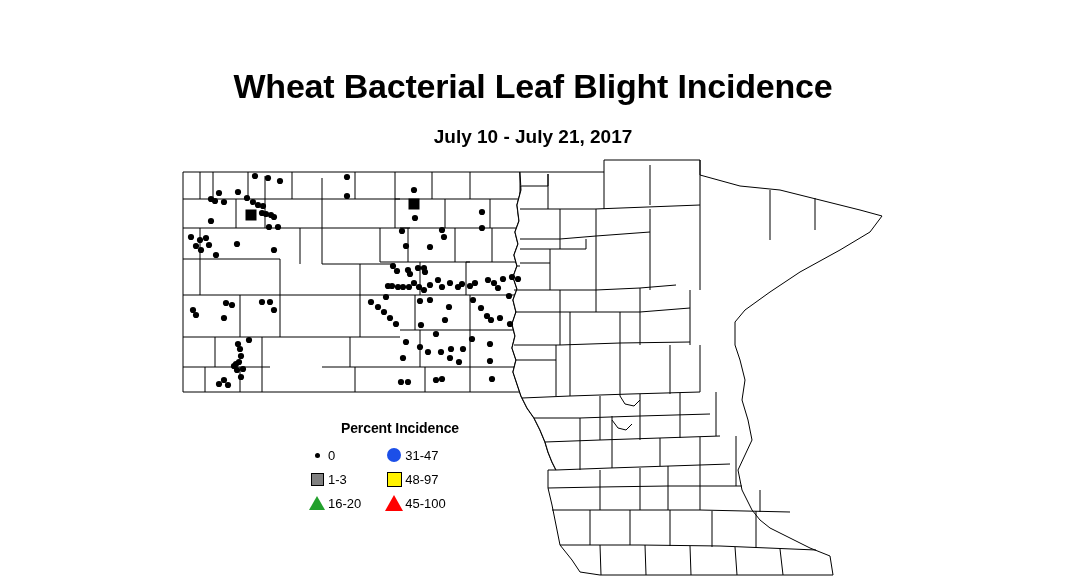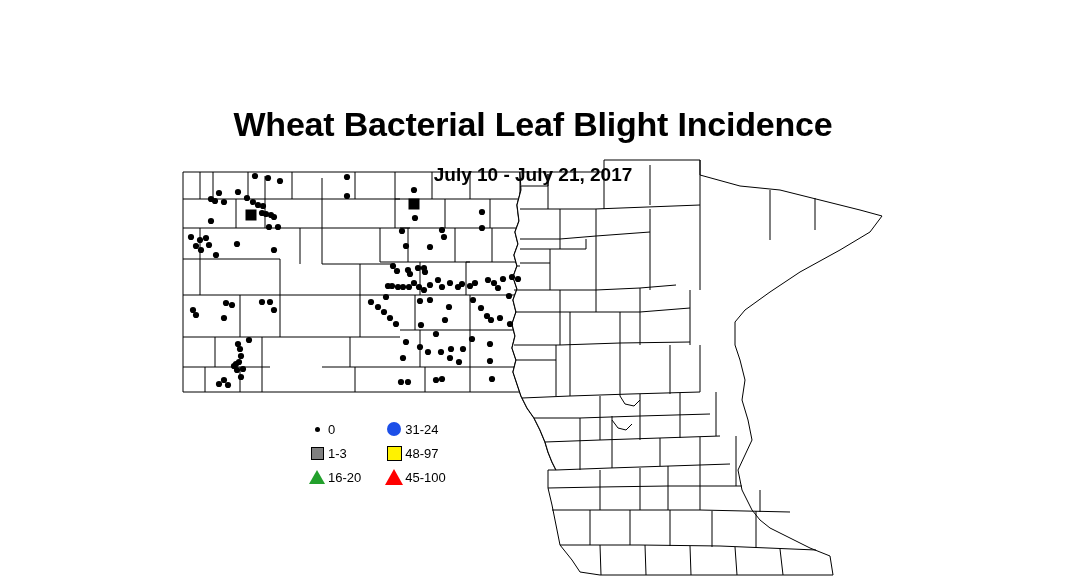--- a/index.html
+++ b/index.html
@@ -19,21 +19,21 @@
   
   #title-block {
     position: absolute;
     top: 0;
     left: 0;
     width: 1066px;
     text-align: center;
   }
   #map-title {
     margin: 0;
-    padding-top: 104px;
+    padding-top: 66px;
     font-size: 34px;
     font-weight: bold;
     letter-spacing: -0.2px;
     line-height: 40px;
     white-space: nowrap;
   }
   #map-subtitle {
     margin: 12px;
     padding-top: 8px;
     font-size: 19px;
@@ -469,20 +469,21 @@
       </g>
   </svg>
 </div>
 
 <div id="title-block">
   <h1 id="map-title">Wheat Bacterial Leaf Blight Incidence</h1>
   <div id="map-subtitle">July 10 - July 21, 2017</div>
 </div>
 
 <div id="legend">
+  <div id="legend-title">Percent Incidence</div>
   <div class="legend-cols">
     <div class="legend-col">
       <div class="legend-row">
         <span class="legend-sym">
             <span class="sym-dot"></span>
           </span>
         <span class="legend-label">0</span>
       </div>
       <div class="legend-row">
         <span class="legend-sym">
@@ -495,21 +496,21 @@
             <span class="sym-tri" style="border-bottom:14px solid #22A02C"></span>
           </span>
         <span class="legend-label">16-20</span>
       </div>
     </div>
     <div class="legend-col">
       <div class="legend-row">
         <span class="legend-sym">
             <span class="sym-circle" style="background:#1C4FE8"></span>
           </span>
-        <span class="legend-label">31-24</span>
+        <span class="legend-label">31-47</span>
       </div>
       <div class="legend-row">
         <span class="legend-sym">
             <span class="sym-square-lg" style="background:#FFF200"></span>
           </span>
         <span class="legend-label">48-97</span>
       </div>
       <div class="legend-row">
         <span class="legend-sym">
             <span class="sym-tri" style="border-left-width:9px;border-right-width:9px;border-bottom:16px solid #FF0000"></span>

